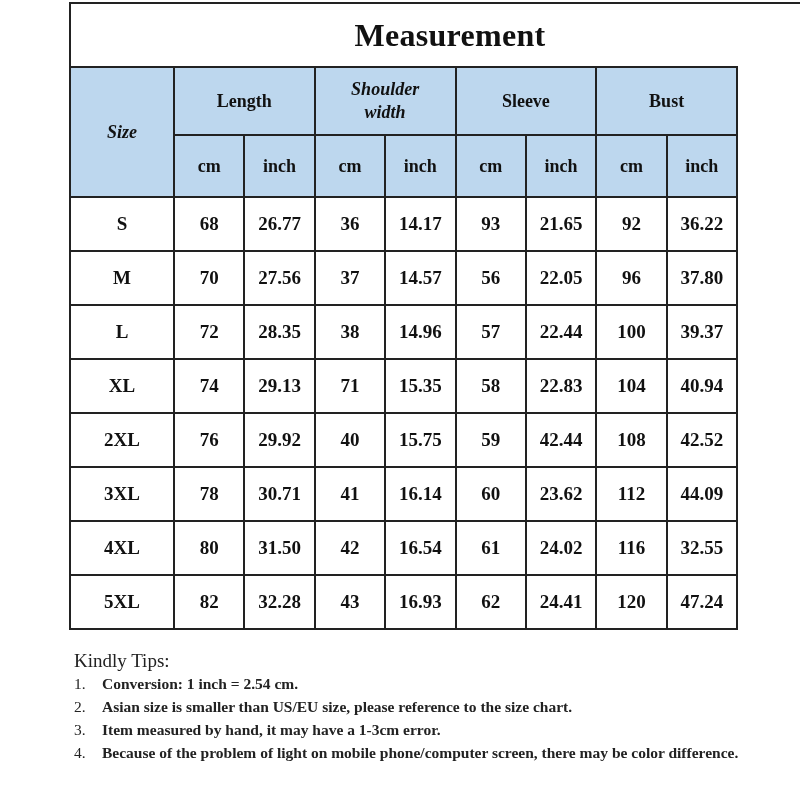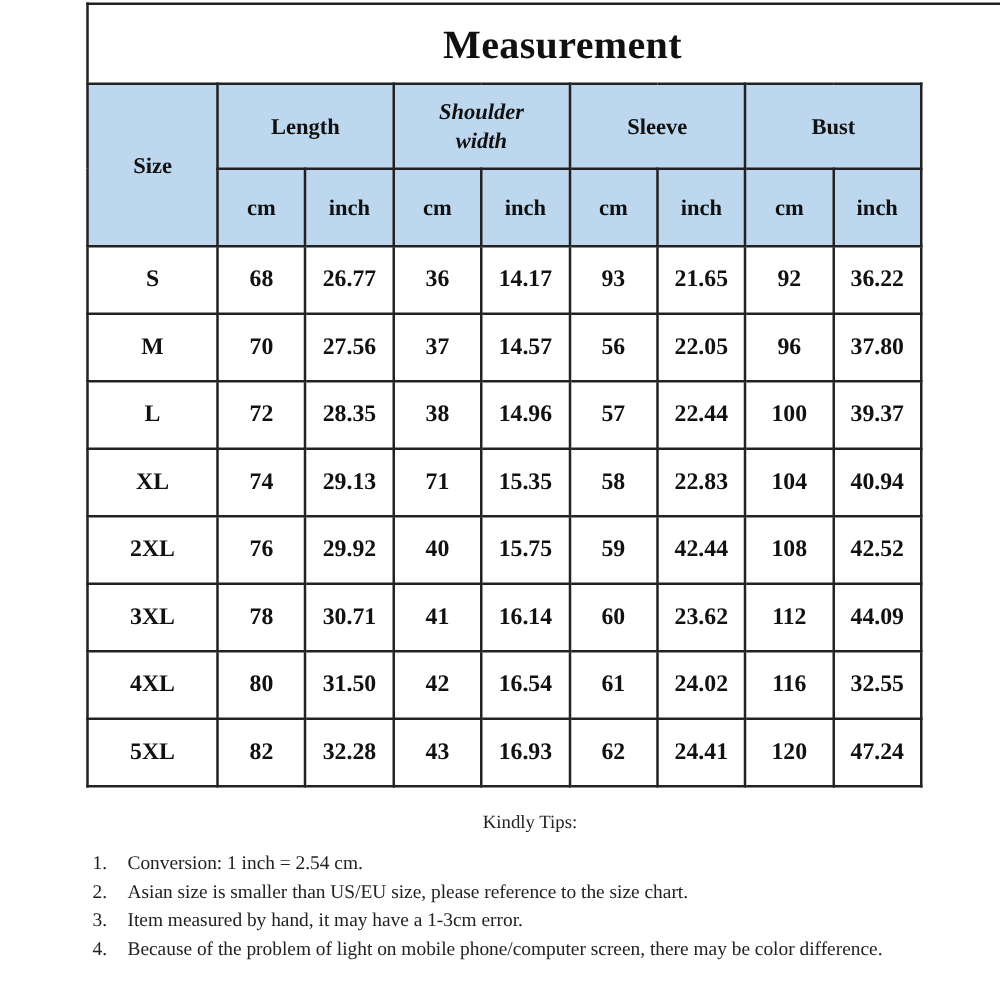--- a/index.html
+++ b/index.html
@@ -3,30 +3,30 @@
 <meta charset="utf-8">
 <style>
   html, body { margin: 0; padding: 0; background: #ffffff; }
   body { width: 800px; height: 800px; position: relative; overflow: hidden; font-family: "Liberation Serif", serif; color: #111; }
   .sheet { position: absolute; left: 69px; top: 2px; width: 762px; }
   .title-box { height: 64px; border: 2px solid #222; border-bottom: none; display: flex; align-items: center; justify-content: center; box-sizing: border-box; }
   .title-box span { font-weight: bold; font-size: 32px; letter-spacing: 0.3px; }
   table { border-collapse: collapse; width: 669px; table-layout: fixed; }
   td, th { border: 2px solid #222; text-align: center; vertical-align: middle; font-weight: bold; padding: 0; }
   th { background: #bdd7ee; font-size: 18px; line-height: 23px; }
-  th.size-h { width: 102px; }
+  th.size-h { width: 102px; font-style: italic; }
   tr.h1 th { height: 66px; }
   tr.h2 th { height: 60px; }
   td { font-size: 19px; height: 52px; background: #fff; }
   .tips { position: absolute; left: 74px; top: 650px; width: 700px; font-family: "Liberation Serif", serif; color: #222; }
-  .tips .tips-title { font-size: 15px; margin: 0 0 12px 0; text-align: center; }
+  .tips .tips-title { font-size: 19px; margin: 0 0 0 0; }
   .tips ol { margin: 0; padding: 0; list-style: none; }
   .tips li { font-size: 15.5px; line-height: 23px; display: flex; }
   .tips li .num { width: 28px; flex: none; }
-  .tips li .txt { flex: 1; }
+  .tips li .txt { flex: 1; font-weight: bold; }
 </style>
 </head>
 <body>
 
 <div class="sheet">
   <div class="title-box">
     <span>Measurement</span>
   </div>
   <table>
     <thead>

